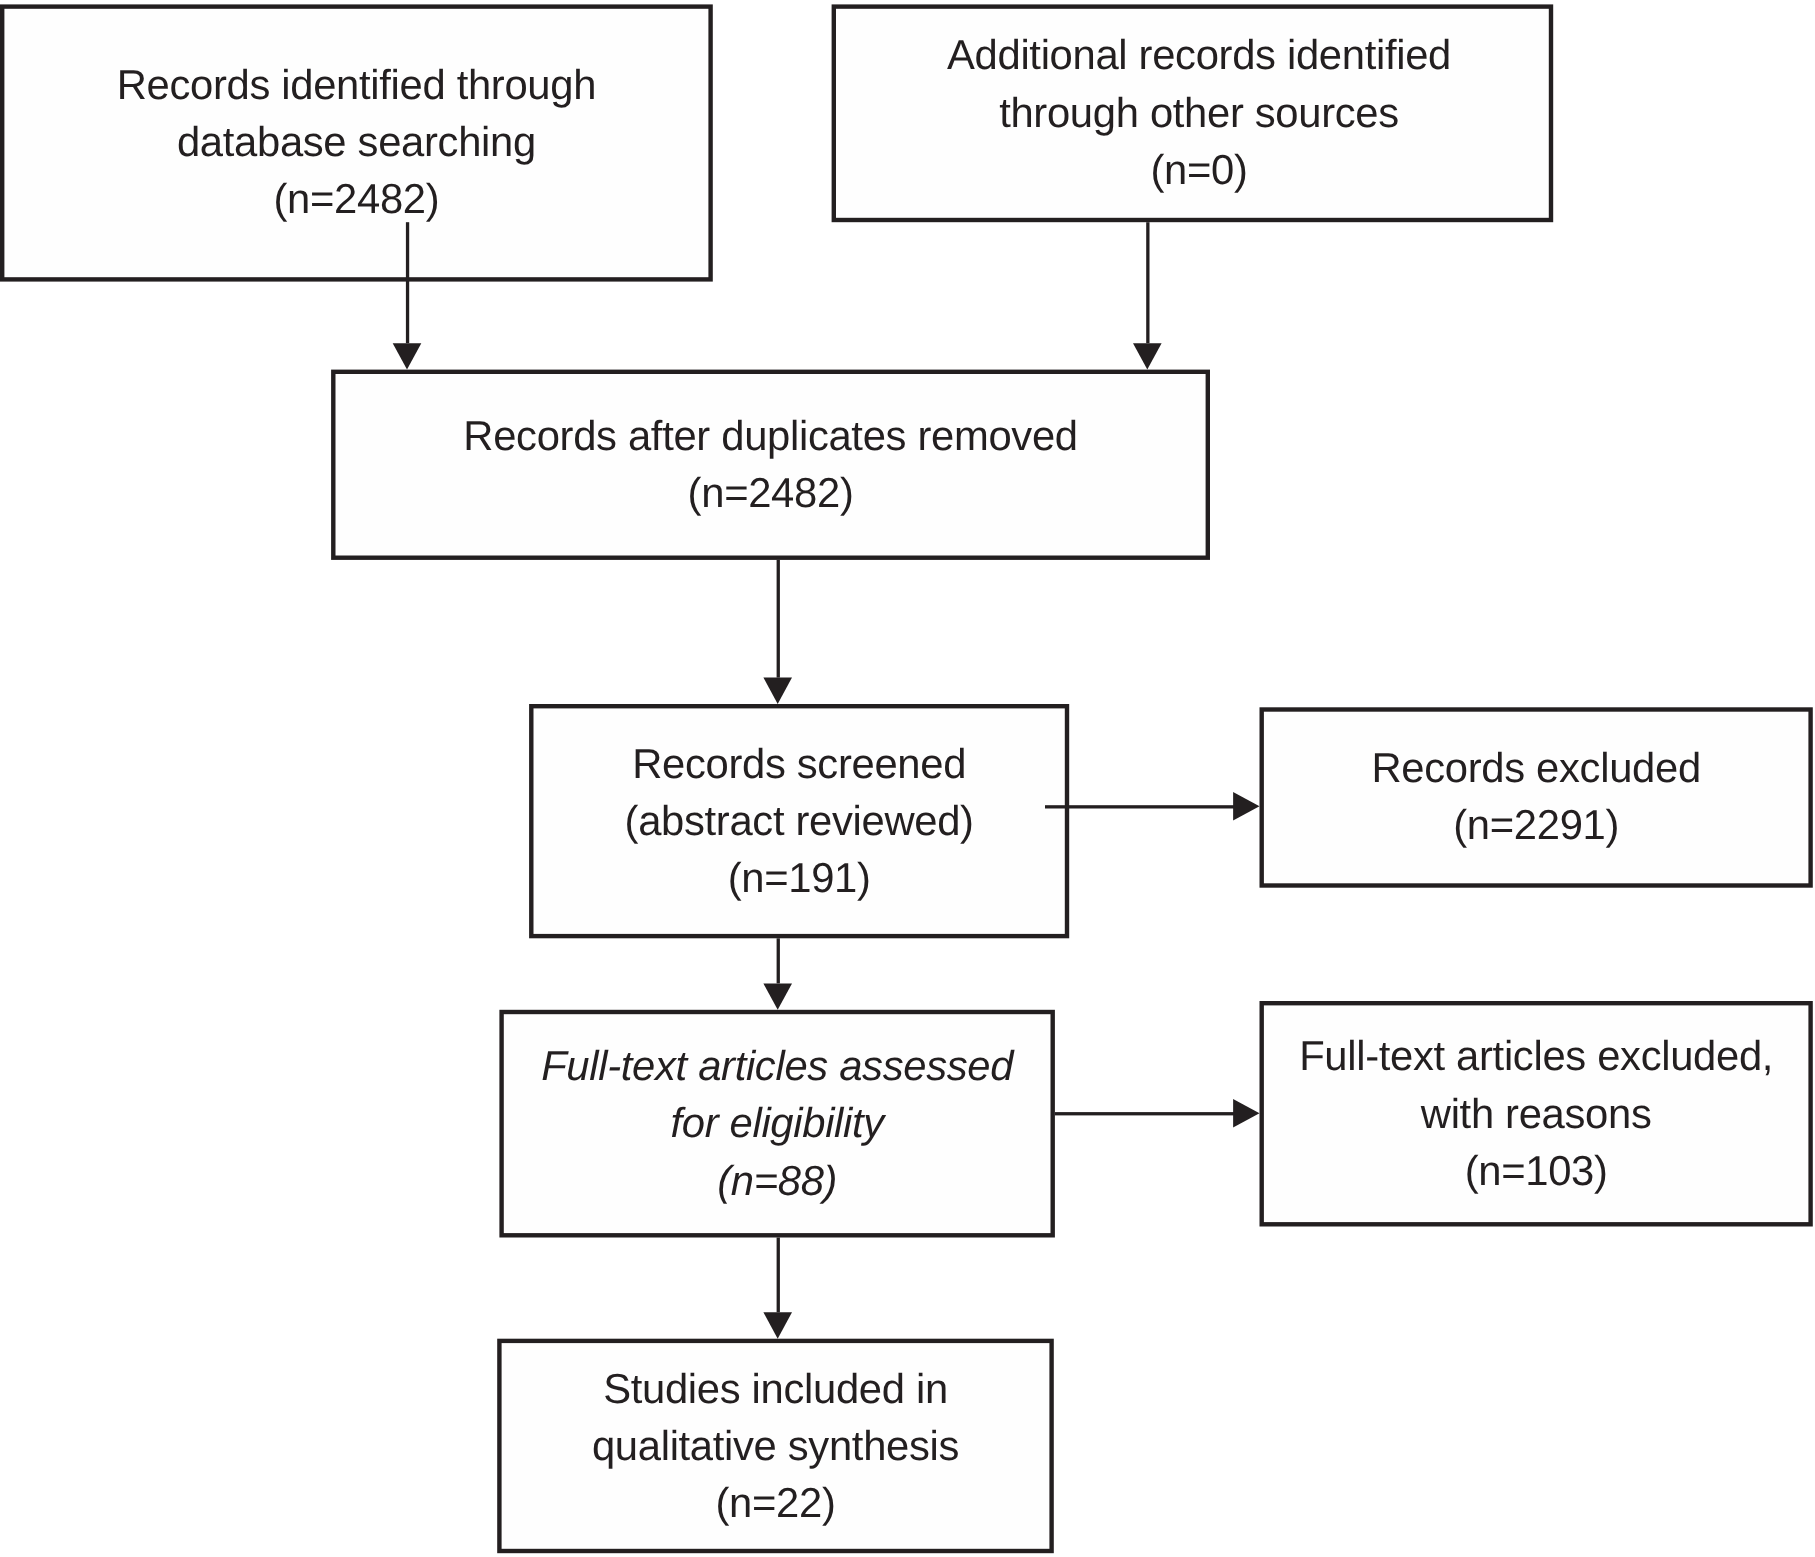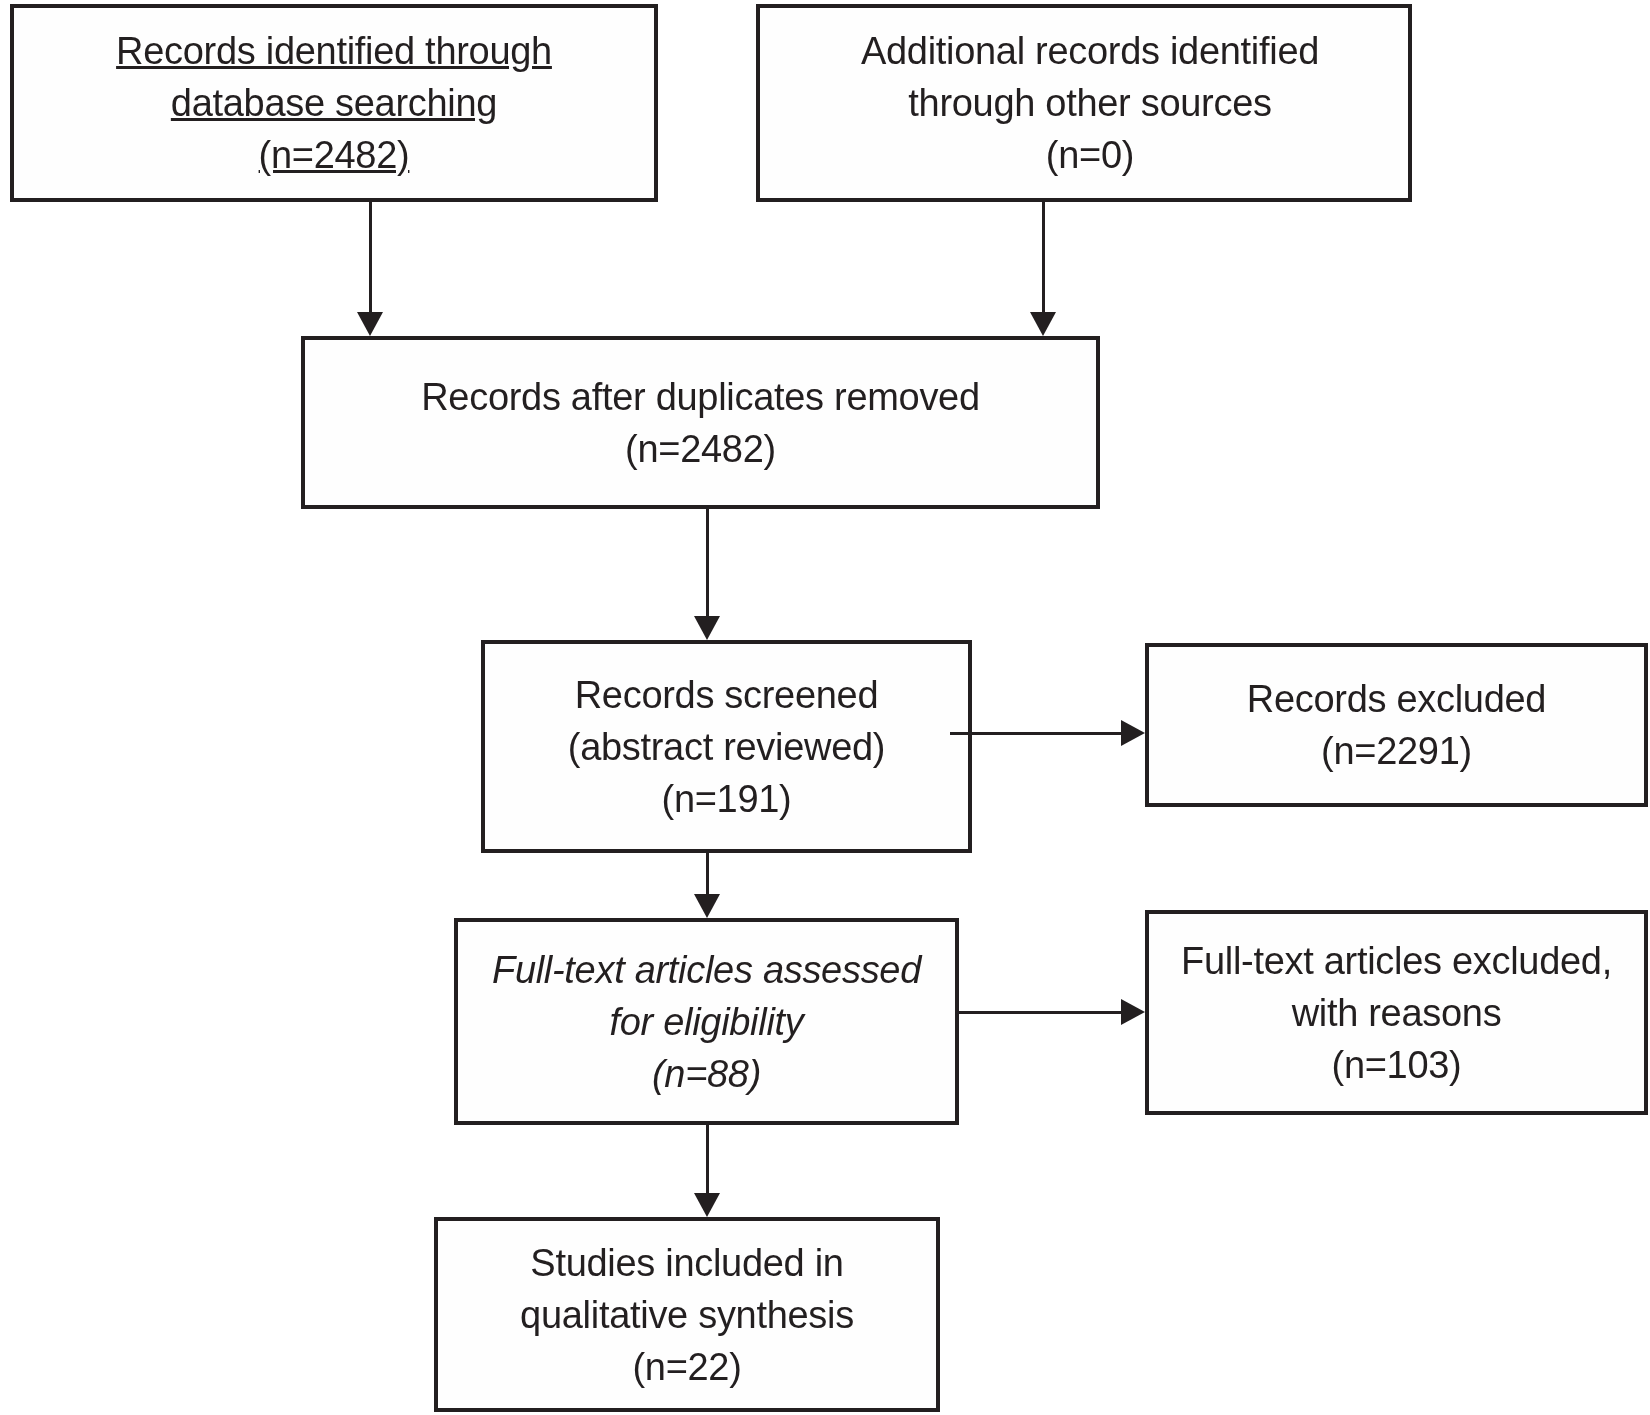--- a/index.html
+++ b/index.html
@@ -25,28 +25,28 @@
     align-items: center;
     text-align: center;
     font-size: 38px;
     line-height: 52px;
     letter-spacing: -0.3px;
     color: #231f20;
   }
   .fbox .line { display: block; white-space: nowrap; }
 
   
-  #box-a { left: 10px;    top: 4px;    width: 648px; height: 198px; text-decoration: underline; }
+  #box-a { left: 0;    top: 4px;    width: 648px; height: 252px; }
   #box-b { left: 756px;  top: 4px;    width: 656px; height: 198px; padding-left: 12px; }
   #box-c { left: 301px;  top: 336px;  width: 799px; height: 173px; align-items: center; }
   #box-d { left: 481px;  top: 640px;  width: 491px; height: 213px; }
   #box-e { left: 1145px; top: 643px;  width: 503px; height: 164px; }
   #box-f { left: 454px;  top: 918px;  width: 505px; height: 207px; font-style: italic; }
   #box-g { left: 1145px; top: 910px;  width: 503px; height: 205px; }
-  #box-h { left: 434px;  top: 1217px; width: 506px; height: 195px; }
+  #box-h { left: 452px;  top: 1217px; width: 506px; height: 195px; }
 
   
   .vstem { position: absolute; width: 3px; background: #231f20; }
   .hstem { position: absolute; height: 3px; background: #231f20; }
   .vhead {
     position: absolute; width: 0; height: 0;
     border-left: 13px solid transparent;
     border-right: 13px solid transparent;
     border-top: 24px solid #231f20;
   }

